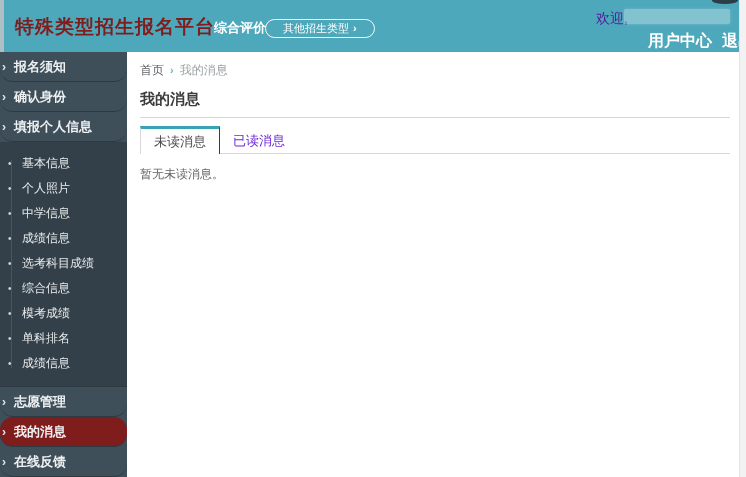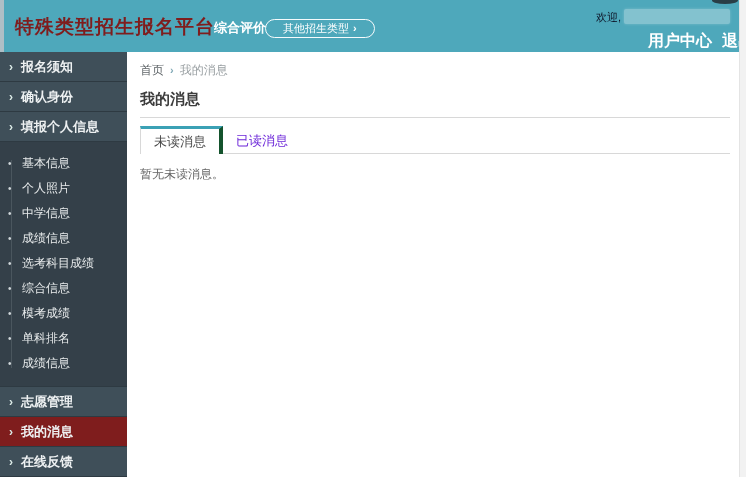--- a/index.html
+++ b/index.html
@@ -27,21 +27,21 @@
     font-size:13px; font-weight:bold; color:#ffffff;
   }
   .other-types-btn {
     position:absolute; left:265px; top:19px; height:19px;
     border:1px solid rgba(255,255,255,0.95); border-radius:10px;
     padding:0 17px; line-height:17px; font-size:11px; color:#ffffff;
     background:transparent; cursor:pointer; white-space:nowrap;
   }
   .other-types-btn .arw { font-size:11px; margin-left:4px; font-weight:bold; }
   .welcome-label {
-    position:absolute; left:596px; top:10px; font-size:11px; color:#0f172a;
+    position:absolute; left:596px; top:10px; font-size:14px; color:#4c1d95;
   }
   .username-redacted {
     position:absolute; left:624px; top:9px; width:106px; height:15px;
     background:rgba(255,255,255,0.30); border-radius:2px;
     box-shadow:0 0 3px rgba(255,255,255,0.25);
   }
   .header-links {
     position:absolute; left:648px; top:31px; font-size:16px; color:#ffffff;
     font-weight:bold; white-space:nowrap;
   }
@@ -57,24 +57,25 @@
     position:absolute; right:0; top:0; width:7px; height:477px;
     background:#f2f2f2; border-left:1px solid #e4e4e4;
   }
 
   
   .sidebar {
     position:absolute; left:0; top:52px; width:127px; height:425px;
     background:#3f4f59; display:flex; flex-direction:column;
   }
   .nav-item {
-    height:30px; line-height:29px; padding-left:9px;
+    height:30px; line-height:29px; padding-left:2px;
     font-size:13px; font-weight:bold; color:#eef1f2;
     border-bottom:1px solid #2e3a42; cursor:pointer; white-space:nowrap;
     flex:none;
+    border-radius:13px;
   }
   .nav-item .arw {
     color:#dcebe7; font-size:12px; margin-right:8px; font-weight:bold;
   }
   .nav-item.active { background:#7f1d1d; }
   .sub-group {
     flex:none; background:#344049; border-bottom:1px solid #2e3a42;
     padding:9px 0 10px 0; position:relative;
   }
   .sub-line {
@@ -109,21 +110,21 @@
     margin-top:8px; height:1px; background:#d8d8d8; width:100%;
   }
   .tabbar {
     margin-top:8px; display:flex; align-items:flex-end;
     border-bottom:1px solid #d8d8d8;
   }
   .tab {
     font-size:13px; color:#6d28d9; padding:0 13px; cursor:pointer; white-space:nowrap;
   }
   .tab.active {
-    border-left:1px solid #d8d8d8; border-right:4px solid #14532d;
+    border-left:1px solid #d8d8d8; border-right:1px solid #14532d;
     border-top:3px solid #3ba1b5; background:#fff;
     line-height:25px; height:28px; margin-bottom:-1px; color:#4a4a4a;
   }
   .tab.inactive { line-height:25px; height:25px; }
   .empty-message { margin-top:12px; font-size:12px; color:#666; }
 </style>
 </head>
 <body>
 
 <div class="page">

